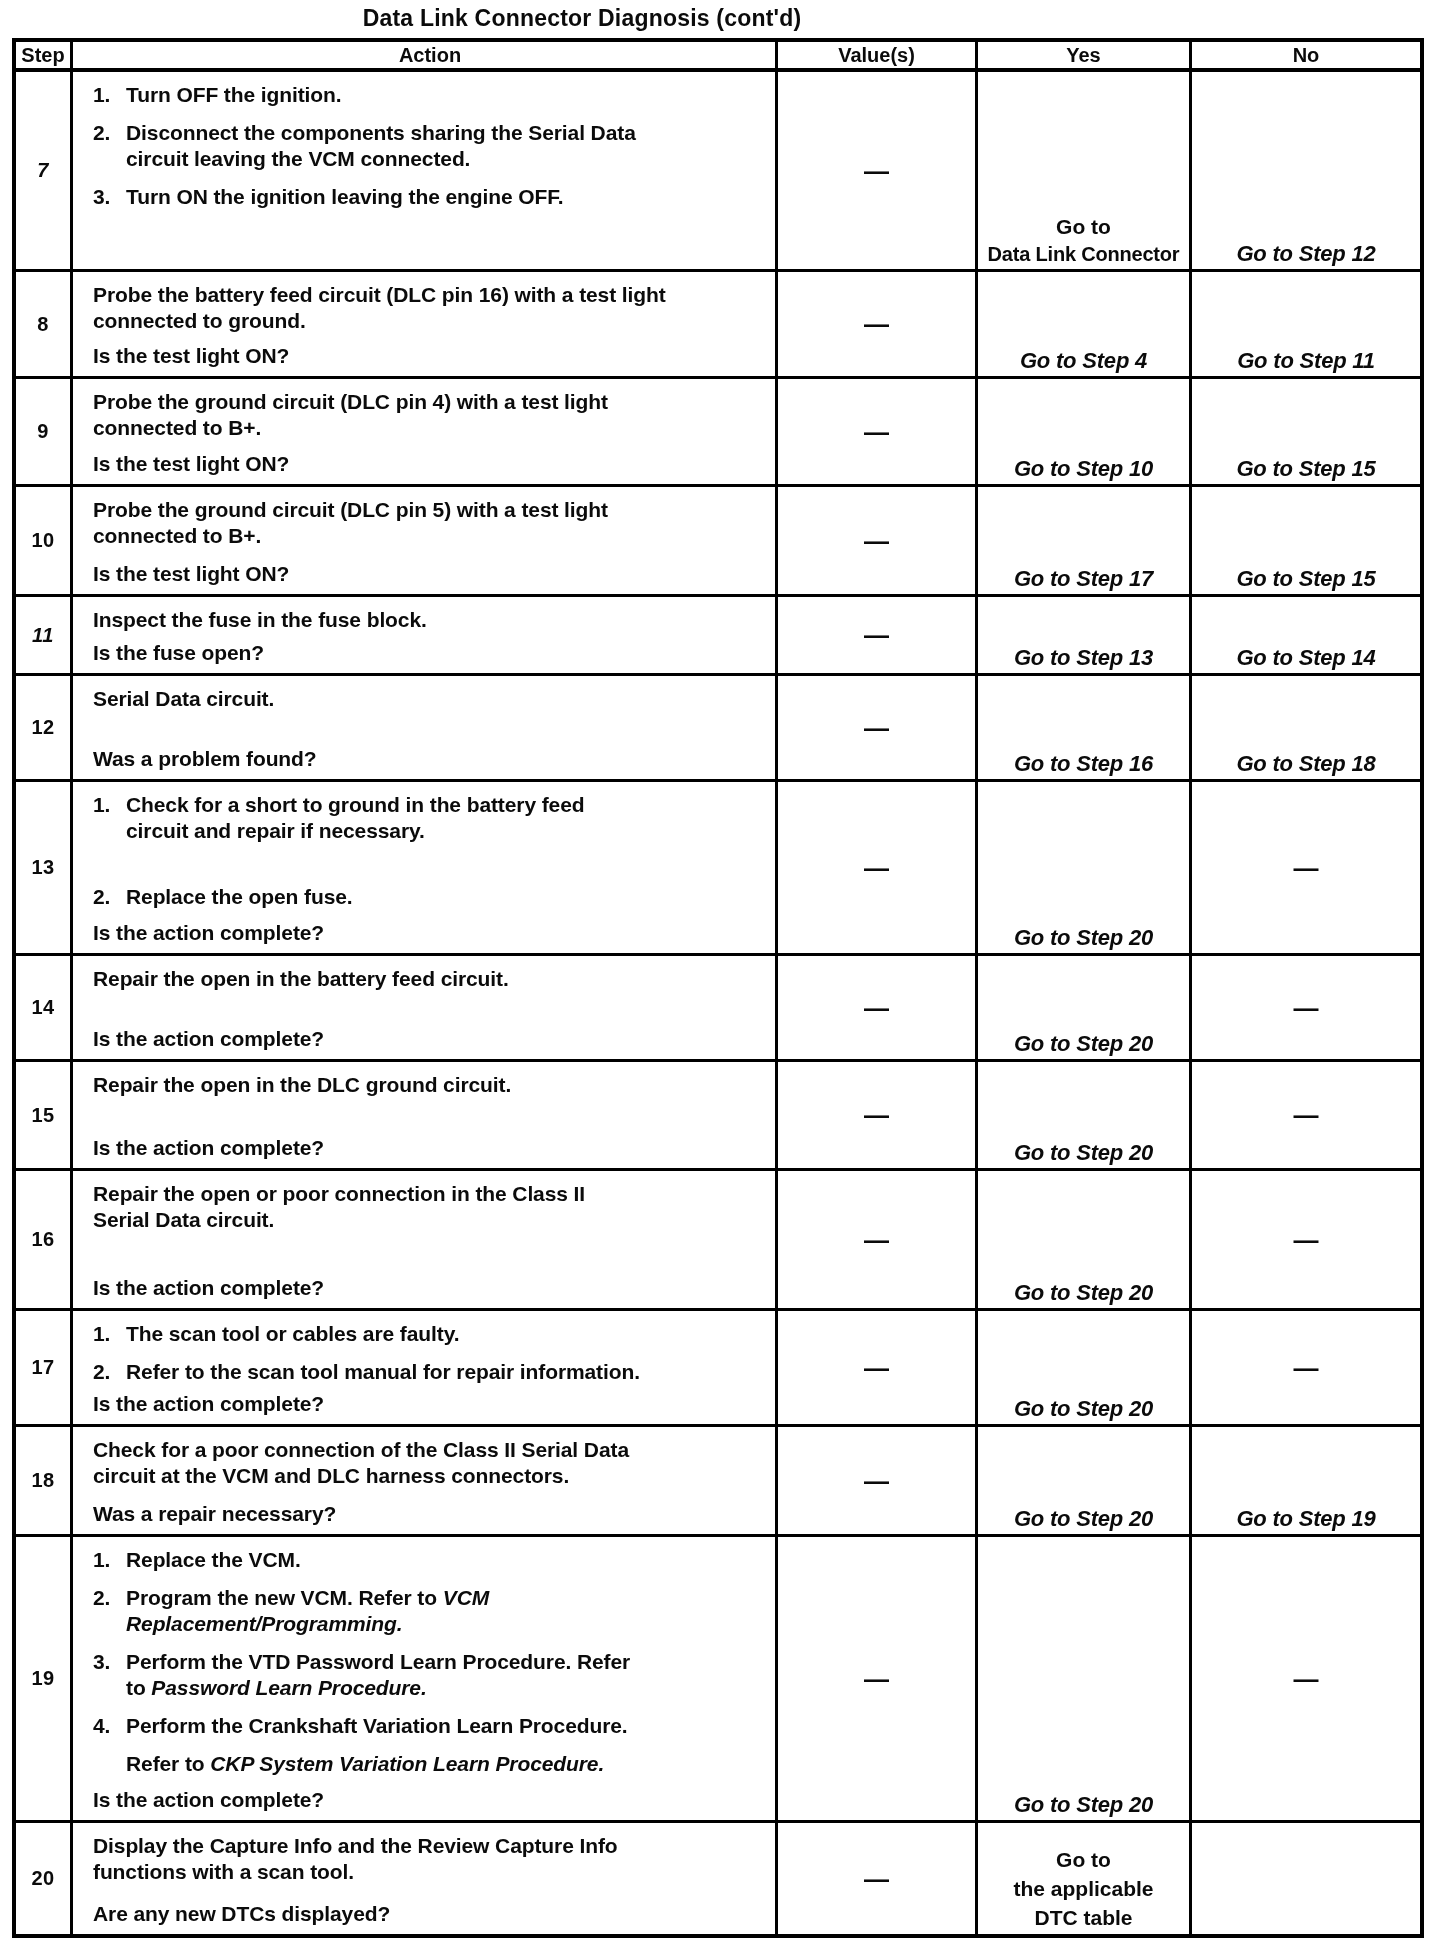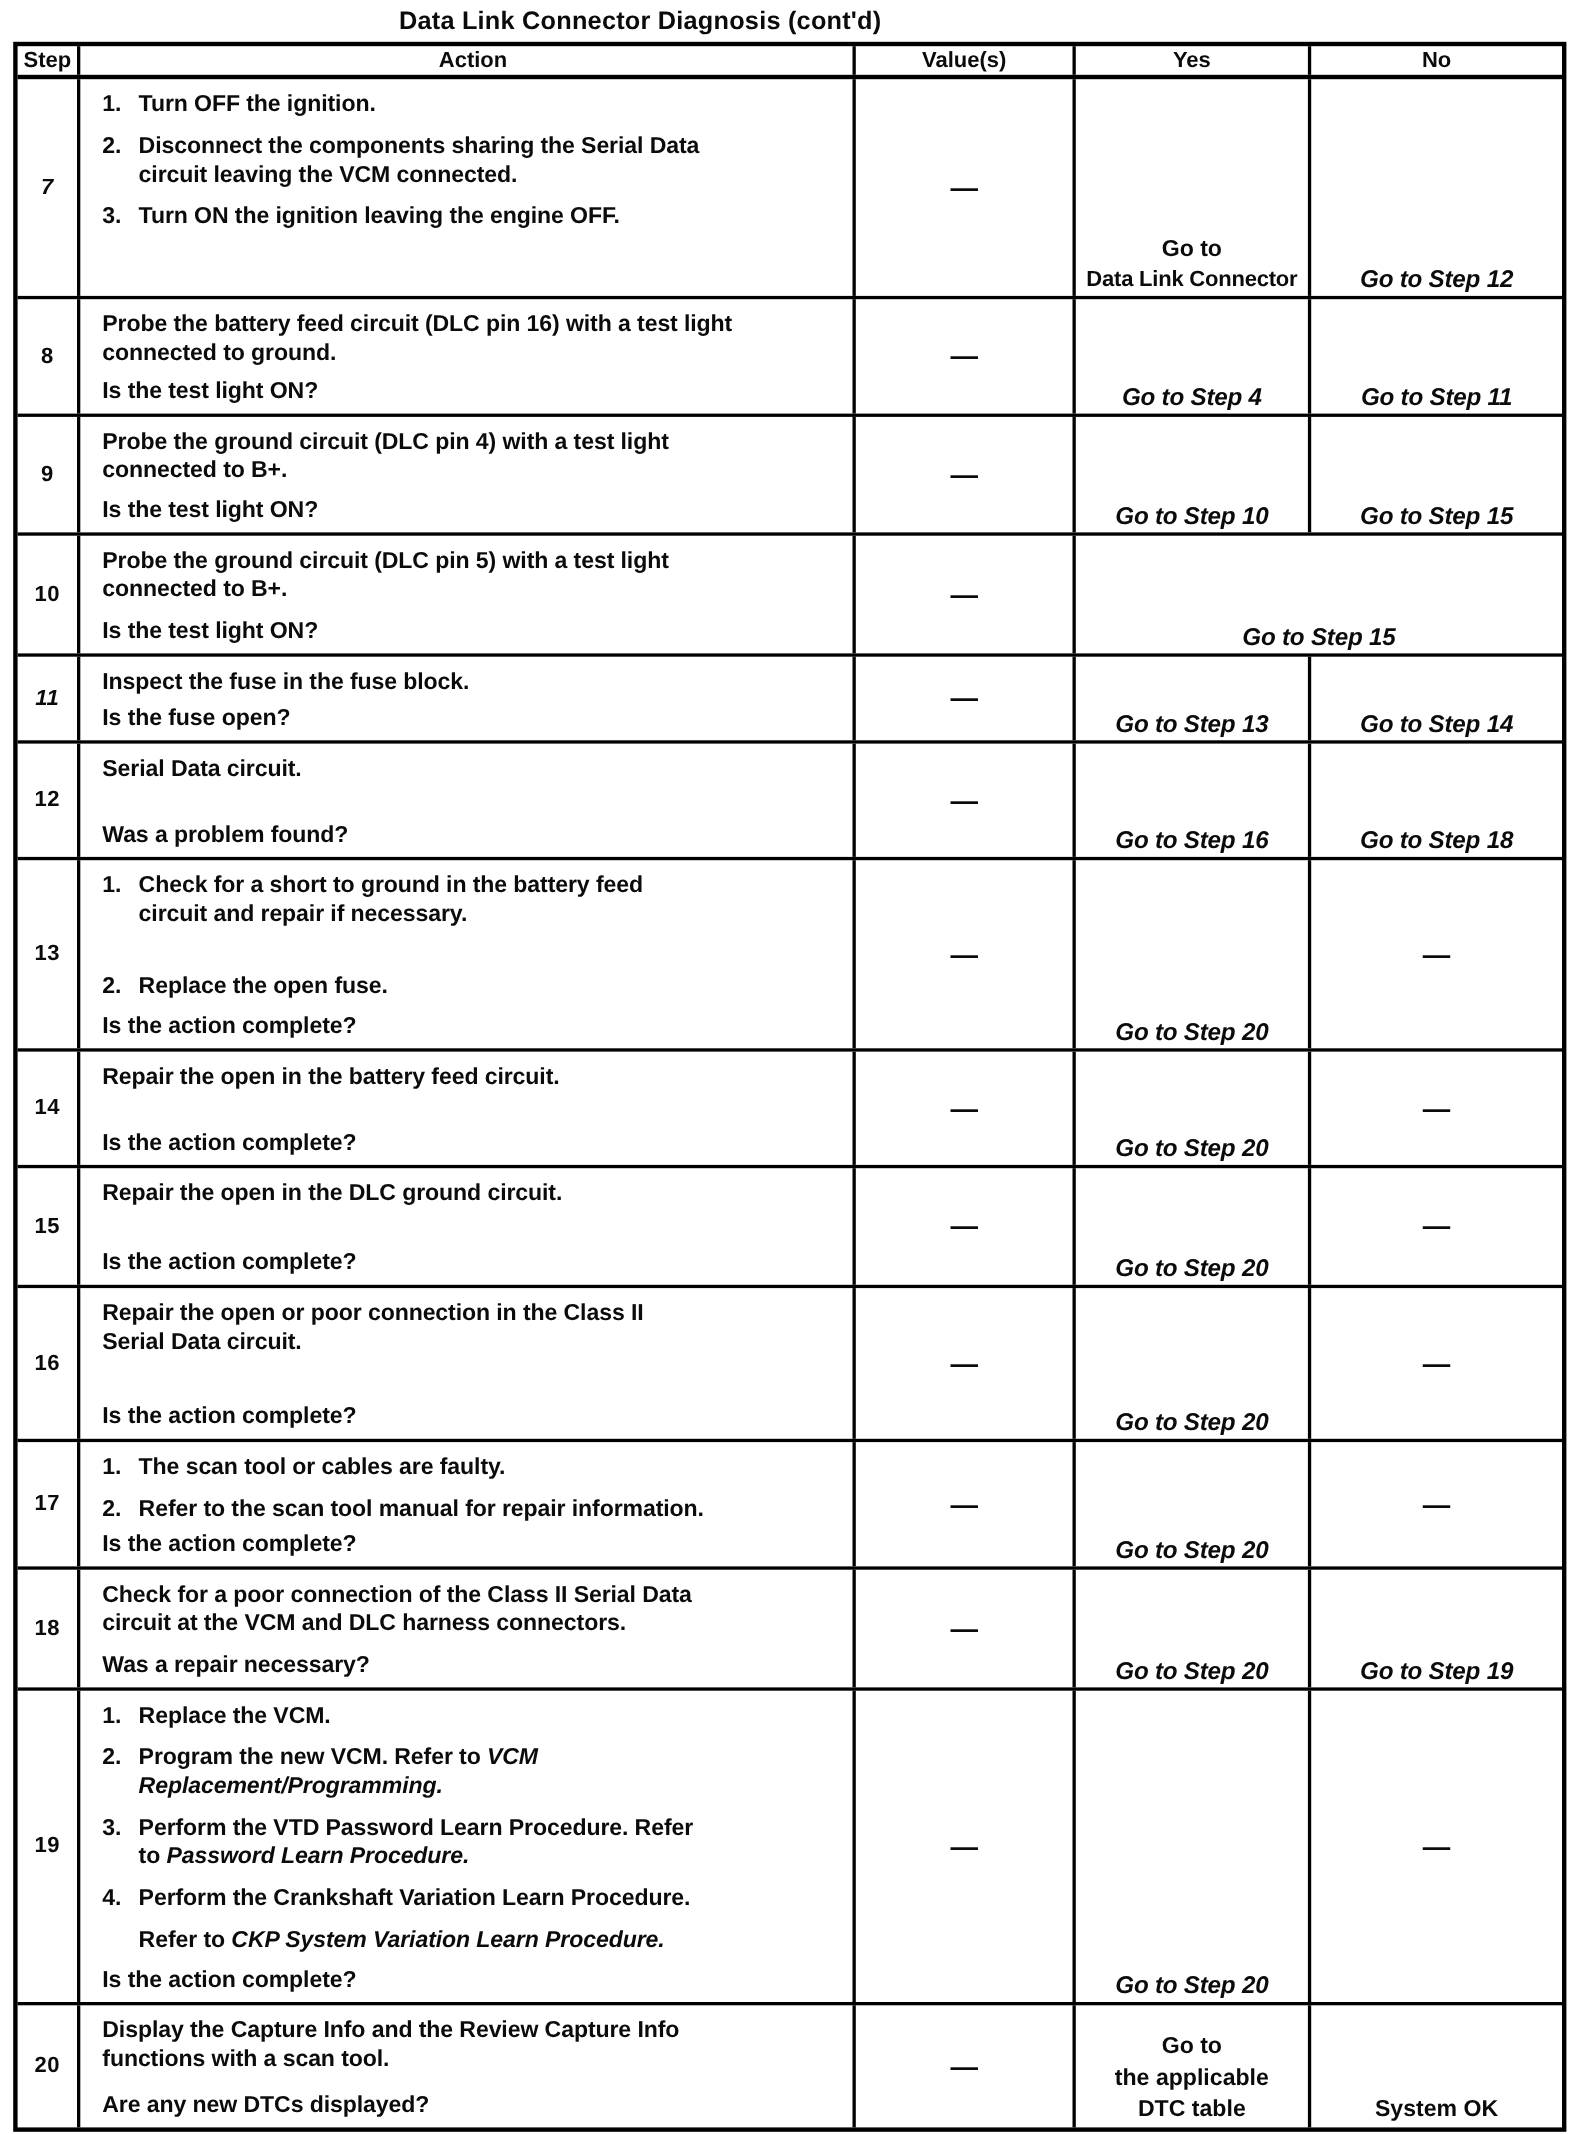--- a/index.html
+++ b/index.html
@@ -147,20 +147,23 @@
         <div class="cell c-action">
           <div class="para">
             <div class="line"><span>Probe the ground circuit (DLC pin 5) with a test light</span></div>
             <div class="line"><span>connected to B+.</span></div>
           </div>
           <div class="q">Is the test light ON?</div>
         </div>
         <div class="cell c-value">
           <span class="dash">—</span>
         </div>
+        <div class="cell c-yes endcell">
+          <div class="goto">Go to Step 17</div>
+        </div>
         <div class="cell c-no endcell clast">
           <div class="goto">Go to Step 15</div>
         </div>
       </div>
       <div class="trow" style="height: 79px;">
         <div class="cell c-step">
           <span class="stepnum it">11</span>
         </div>
         <div class="cell c-action">
           <div class="para">
@@ -399,19 +402,16 @@
           </div>
           <div class="q">Are any new DTCs displayed?</div>
         </div>
         <div class="cell c-value">
           <span class="dash">—</span>
         </div>
         <div class="cell c-yes endcell">
           <div class="plainline">Go to</div>
           <div class="plainline">the applicable</div>
           <div class="plainline">DTC table</div>
-        </div>
-        <div class="cell c-no endcell clast">
-          <div class="plainline">System OK</div>
         </div>
       </div>
     </div>
 </div>
 
 </body></html>

